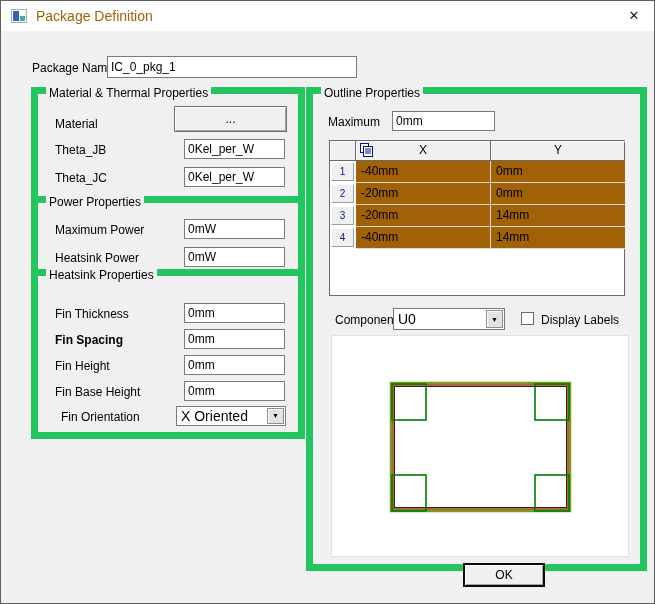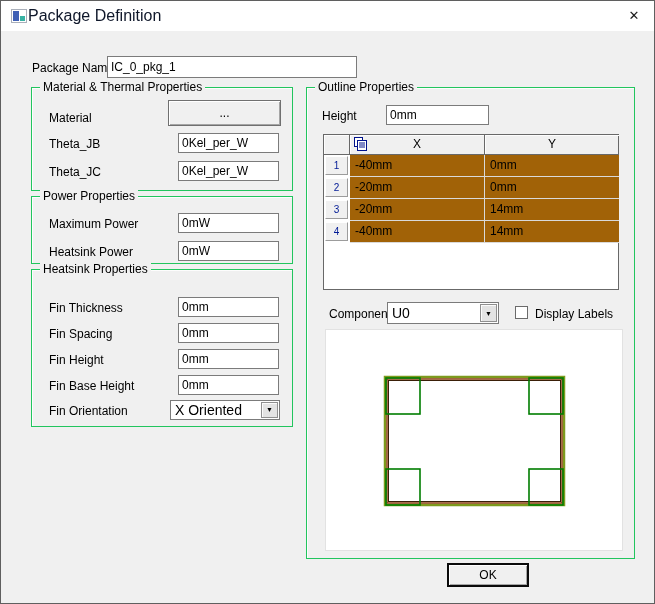--- a/index.html
+++ b/index.html
@@ -14,60 +14,61 @@
     width:653px;height:602px;
     background:#f0f0f0;
     border:1px solid #5f5f5f;
     overflow:hidden;
   }
   .titlebar{
     position:absolute;left:0;top:0;width:653px;height:30px;
     background:#ffffff;
   }
   .titlebar .title{
-    position:absolute;left:27px;top:0;line-height:30px;font-size:16px;color:#0f172a;
+    position:absolute;left:35px;top:0;line-height:30px;font-size:14px;color:#a16207;
   }
   .app-icon{position:absolute;left:10px;top:7px;width:16px;height:16px;}
   .close-btn{
     position:absolute;right:0;top:0;width:40px;height:30px;
     text-align:center;line-height:30px;font-size:13px;color:#1a1a1a;cursor:pointer;
   }
   .lbl{position:absolute;white-space:nowrap;}
   .tinput{
     position:absolute;
     background:#fff;
     border:1px solid #7b7b7b;
     font-family:"Liberation Sans", sans-serif;
     font-size:12px;
     padding:0 3px;
     box-sizing:border-box;
     color:#000;
   }
   .groupbox{
     position:absolute;
-    border:1px solid #22c55e;
+    border:7px solid #22c55e;
     box-shadow:inset 1px 1px 0 #fdfdfd;
   }
   .groupbox .legend{
     position:absolute;top:-8px;left:8px;
     background:#f0f0f0;padding:0 3px;white-space:nowrap;
   }
   .push-btn{
     position:absolute;
     background:#f0f0f0;
     border:1px solid #707070;
     box-shadow:inset 1px 1px 0 #ffffff, inset -1px -1px 0 #a5a5a5;
     text-align:center;
     font-size:12px;
     box-sizing:border-box;
     cursor:pointer;
   }
   .push-btn.default{
     border:1px solid #0a0a0a;
     box-shadow:0 0 0 1px #0a0a0a, inset 1px 1px 0 #ffffff, inset -1px -1px 0 #a5a5a5;
+    margin-left:16px;
   }
   .dropdown{
     position:absolute;
     background:#fff;
     border:1px solid #7b7b7b;
     box-sizing:border-box;
     cursor:pointer;
   }
   .dropdown .dval{
     position:absolute;left:4px;top:1px;line-height:17px;font-size:14px;
@@ -165,37 +166,37 @@
     <div class="lbl" style="left:17px;top:20px;text-align:center;">Maximum Power</div>
     <input class="tinput" style="left: 146px; top: 16px; width: 101px; height: 20px;" value="0mW">
     <div class="lbl" style="left:17px;top:48px;">Heatsink Power</div>
     <input class="tinput" style="left: 146px; top: 44px; width: 101px; height: 20px;" value="0mW">
   </div>
 
   <div class="groupbox" style="left:30px;top:268px;width:260px;height:156px;">
     <span class="legend">Heatsink Properties</span>
     <div class="lbl" style="left:17px;top:31px;">Fin Thickness</div>
     <input class="tinput" style="left: 146px; top: 27px; width: 101px; height: 20px;" value="0mm">
-    <div class="lbl" style="left:17px;top:57px;">Fin Spacing</div>
+    <div class="lbl" style="left:17px;top:57px;font-weight:bold;">Fin Spacing</div>
     <input class="tinput" style="left: 146px; top: 53px; width: 101px; height: 20px;" value="0mm">
     <div class="lbl" style="left:17px;top:83px;">Fin Height</div>
     <input class="tinput" style="left: 146px; top: 79px; width: 101px; height: 20px;" value="0mm">
     <div class="lbl" style="left:17px;top:109px;">Fin Base Height</div>
     <input class="tinput" style="left: 146px; top: 105px; width: 101px; height: 20px;" value="0mm">
-    <div class="lbl" style="left:17px;top:134px;text-align:right;">Fin Orientation</div>
+    <div class="lbl" style="left:23px;top:134px;text-align:right;">Fin Orientation</div>
     <div class="dropdown" style="left:138px;top:130px;width:110px;height:20px;text-decoration:underline;">
       <span class="dval">X Oriented</span>
       <span class="darrow">▼</span>
     </div>
   </div>
 
   <div class="groupbox" style="left:305px;top:86px;width:327px;height:470px;">
     <span class="legend">Outline Properties</span>
 
-    <div class="lbl" style="left:15px;top:21px;">Height</div>
+    <div class="lbl" style="left:15px;top:21px;">Maximum</div>
     <input class="tinput" style="left: 79px; top: 17px; width: 103px; height: 20px;" value="0mm">
 
     <div class="grid" style="left:16px;top:46px;width:296px;height:156px;">
       <div class="hdr">
         <div class="hcell" style="left:0;width:26px;"></div>
         <div class="hcell" style="left:26px;width:135px;">
           <span style="position:absolute;left:3px;top:2px;">
             <svg width="15" height="14" viewBox="0 0 15 14">
               <rect x="1.5" y="0.5" width="8" height="9" fill="#ffffff" stroke="#00128c"></rect>
               <rect x="4.5" y="3.5" width="9" height="10" fill="#ffffff" stroke="#00128c"></rect>

